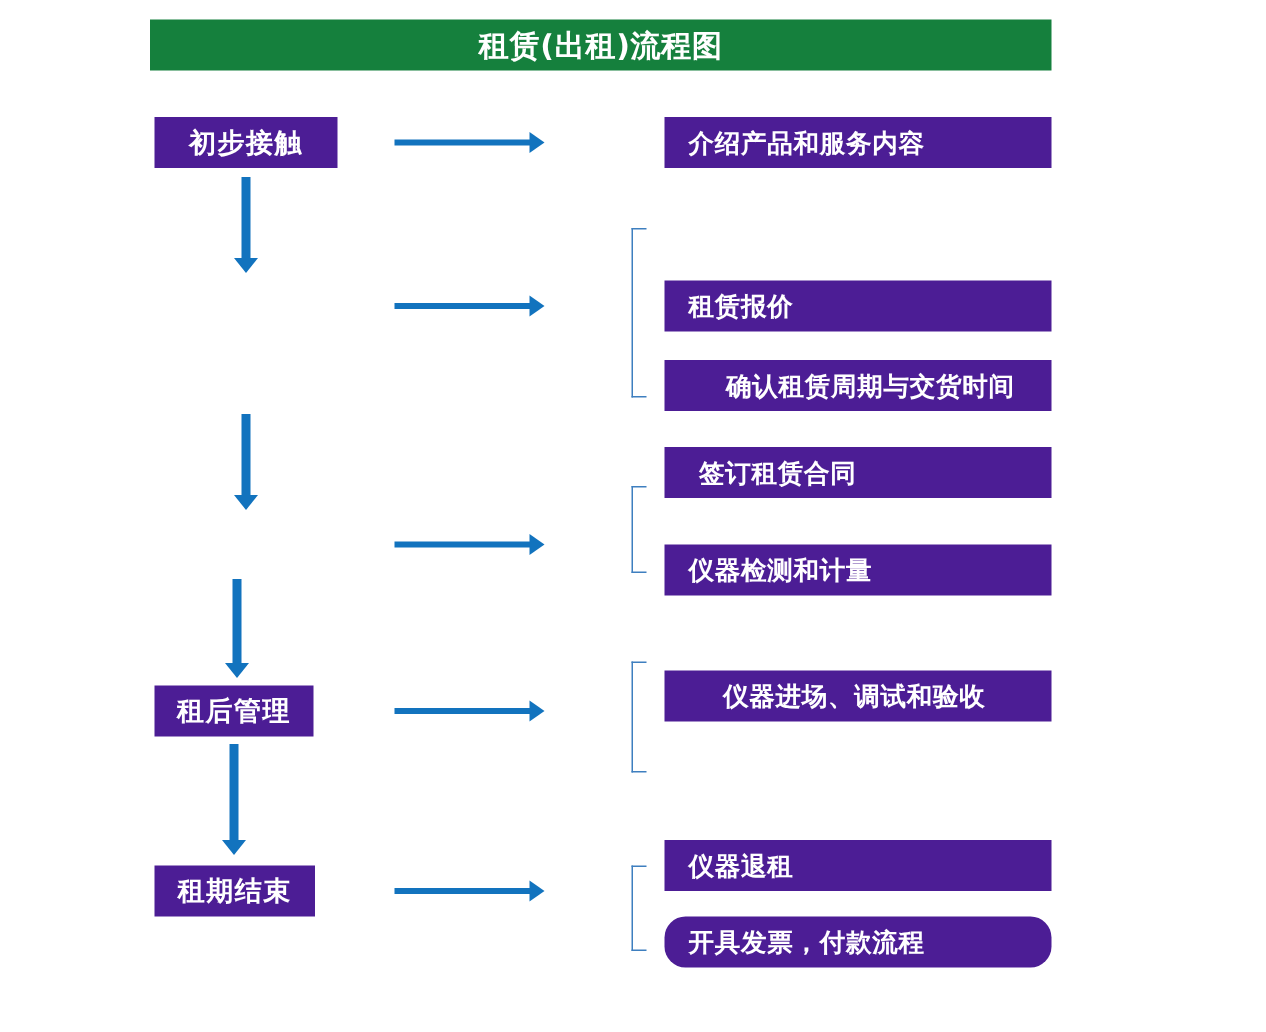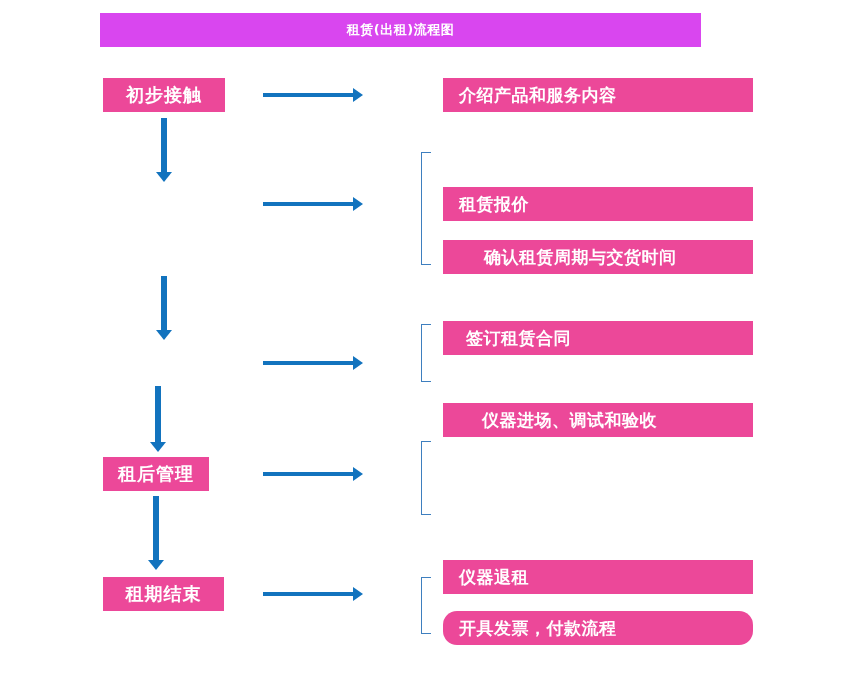--- a/index.html
+++ b/index.html
@@ -4,39 +4,39 @@
 <style>
   html,body{margin:0;padding:0;}
   body{
     width:844px;height:688px;background:#ffffff;position:relative;
     font-family:"DejaVu Sans","Liberation Sans",sans-serif;overflow:hidden;
   }
   #stage{position:absolute;left:0;top:0;width:844px;height:688px;}
 
   .title-bar{
     position:absolute;left:100px;top:13px;width:601px;height:34px;
-    background:#d946ef;color:#ffffff;
-    font-size:13px;font-weight:bold;
+    background:#15803d;color:#ffffff;
+    font-size:20px;font-weight:bold;
     display:flex;align-items:center;justify-content:center;
     letter-spacing:.5px;
   }
 
   .node{
-    position:absolute;background:#ec4899;color:#ffffff;
+    position:absolute;background:#4c1d95;color:#ffffff;
     font-weight:bold;display:flex;align-items:center;
     box-sizing:border-box;
   }
   .node.left{
     height:34px;font-size:18px;justify-content:center;
     padding:0 8px;letter-spacing:1px;
   }
   .node.right{
     height:34px;font-size:17px;justify-content:flex-start;
     padding-left:16px;letter-spacing:.5px;
-    left:443px;width:310px;
+    left:443px;width:258px;
   }
 
   
   .h-arrow{position:absolute;height:14px;}
   .h-arrow .shaft{
     position:absolute;left:0;top:5px;height:4px;right:9px;
     background:#1273BE;
   }
   .h-arrow .head{
     position:absolute;right:0;top:0;width:0;height:0;
@@ -74,21 +74,21 @@
 <div id="stage">
 
   <div class="title-bar">租赁(出租)流程图</div>
 
   <div class="node left" style="left:103px;top:78px;width:122px;">初步接触</div>
 
 
 
   <div class="node left" style="left:103px;top:457px;width:106px;">租后管理</div>
 
-  <div class="node left" style="left:103px;top:577px;width:121px;">租期结束</div>
+  <div class="node left" style="left:103px;top:577px;width:107px;">租期结束</div>
 
   <div class="v-arrow" style="left:156px;top:118px;height:64px;">
     <div class="shaft"></div>
     <div class="head"></div>
   </div>
 
   <div class="v-arrow" style="left:156px;top:276px;height:64px;">
     <div class="shaft"></div>
     <div class="head"></div>
   </div>
@@ -136,23 +136,24 @@
 
   <div class="bracket" style="left:421px;top:577px;height:57px;"></div>
 
   <div class="node right" style="top:78px;">介绍产品和服务内容</div>
 
 
   <div class="node right" style="top:187px;">租赁报价</div>
 
   <div class="node right" style="top:240px;padding-left:41px;">确认租赁周期与交货时间</div>
 
-  <div class="node right" style="top:321px;padding-left:23px;">签订租赁合同</div>
+  <div class="node right" style="top:298px;padding-left:23px;">签订租赁合同</div>
 
+  <div class="node right" style="top:363px;">仪器检测和计量</div>
 
-  <div class="node right" style="top:403px;padding-left:39px;">仪器进场、调试和验收</div>
+  <div class="node right" style="top:447px;padding-left:39px;">仪器进场、调试和验收</div>
 
 
   <div class="node right" style="top:560px;">仪器退租</div>
 
   <div class="node right" style="top:611px;border-radius:14px;">开具发票，付款流程</div>
 
 </div>
 
 </body></html>

